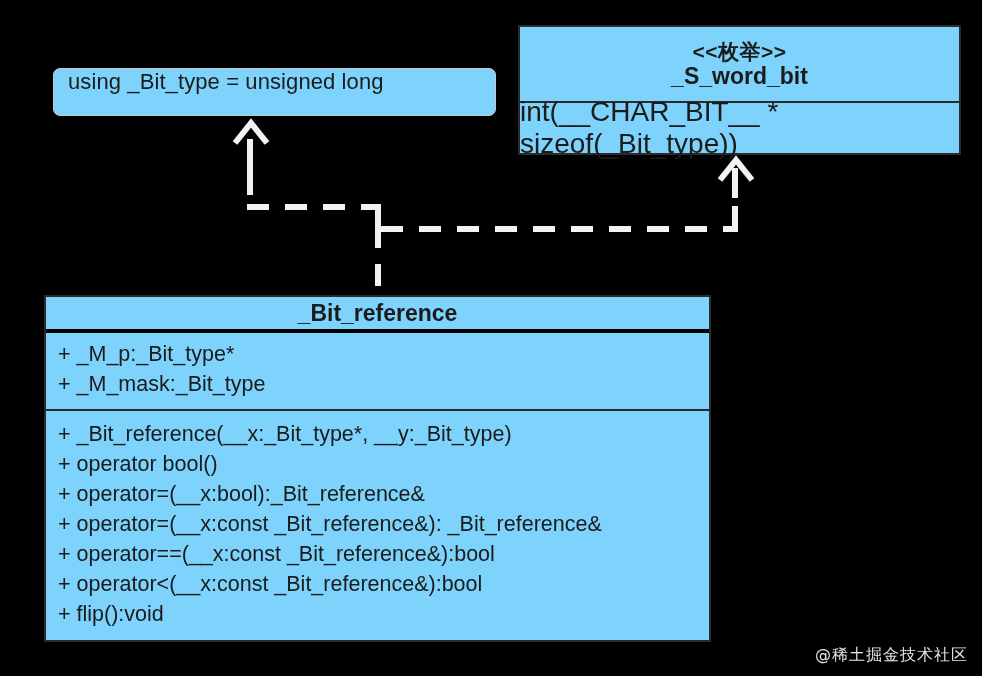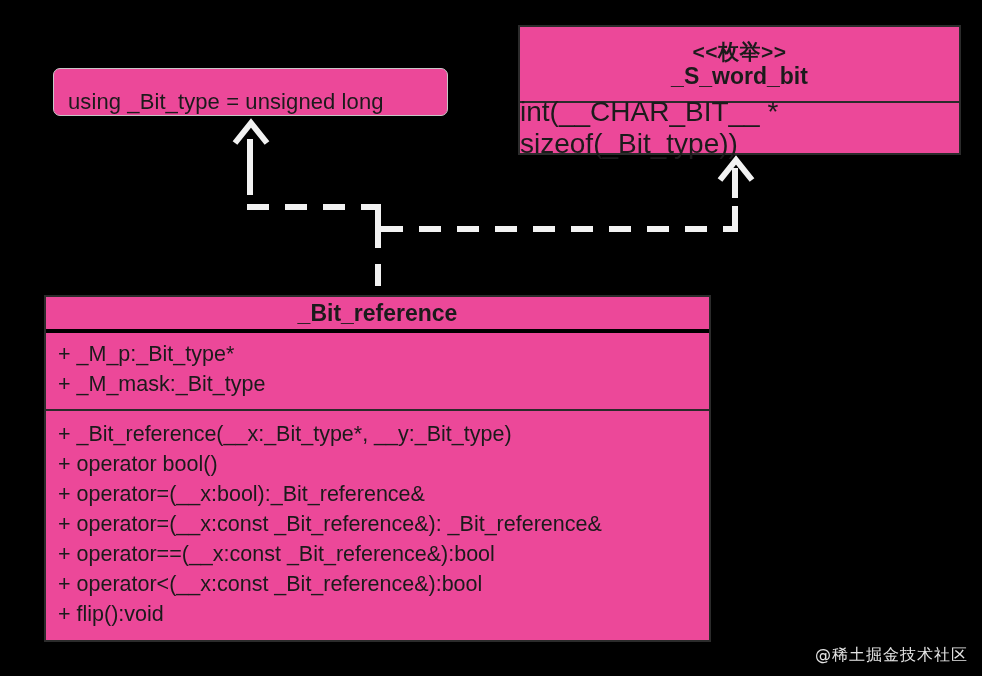--- a/index.html
+++ b/index.html
@@ -12,33 +12,33 @@
     width: 982px;
     height: 676px;
     background: #000000;
     overflow: hidden;
     font-family: "Liberation Sans", "DejaVu Sans", sans-serif;
   }
 
   
   .uml-box {
     position: absolute;
-    background: #ec4899;
+    background: #7dd3fc;
     box-sizing: border-box;
     color: #1b1b1b;
   }
   .box-using {
     left: 53px;
     top: 68px;
-    width: 395px;
+    width: 443px;
     height: 48px;
     border: 1px solid #c7c7c7;
     border-radius: 7px;
     display: flex;
-    align-items: flex-end;
+    align-items: flex-start;
     padding-left: 14px;
     font-size: 22px;
     letter-spacing: 0.1px;
     box-shadow: 0 0 0 0.5px rgba(0,0,0,0.05);
   }
 
   .box-enum {
     left: 518px;
     top: 25px;
     width: 443px;

